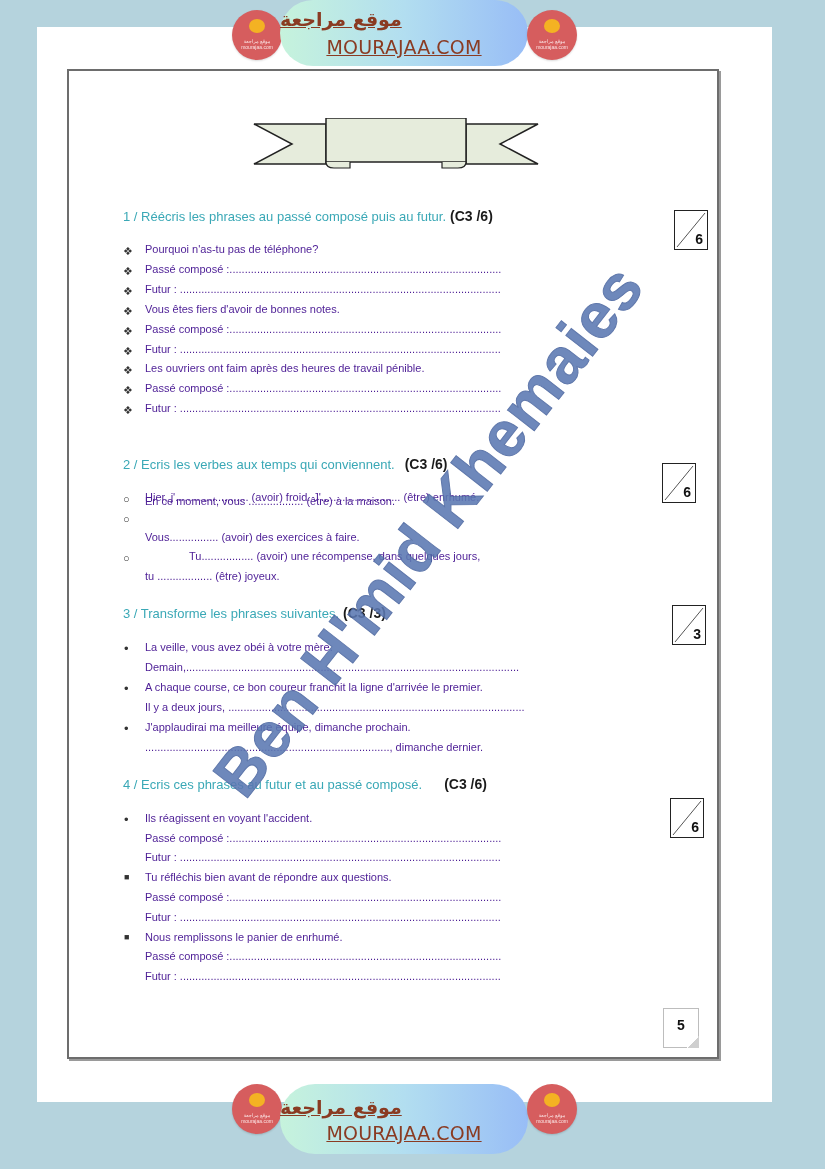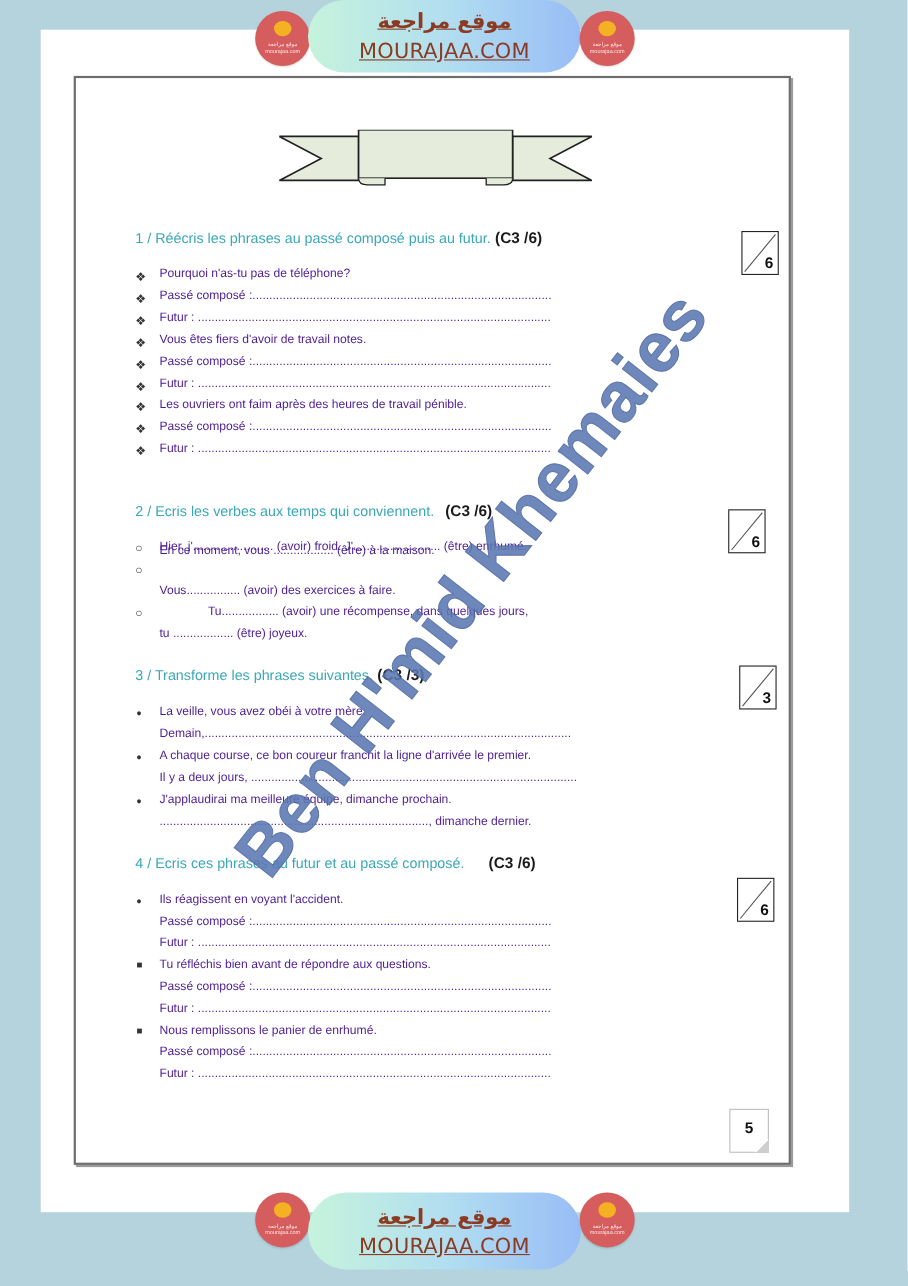--- a/index.html
+++ b/index.html
@@ -34,21 +34,21 @@
   }
   .brand .circle .logo-text {
     position:absolute; left:0; width:50px; top:28px; text-align:center;
     font-size:5px; color:#fbe3e3; line-height:6px;
   }
   .brand .pill {
     position:absolute; left:50px; top:0; width:248px; height:66px; border-radius:33px;
     background:linear-gradient(90deg,#c6f3dc 0%,#b2def0 50%,#98bdf6 100%);
   }
   .brand .pill .ar {
-    position:absolute; left:0; width:248px; top:8px; text-align:center;
+    position:absolute; left:0; width:248px; top:8px; text-align:left;
     font-size:19px; font-weight:bold; color:#8a3b22; text-decoration:underline;
     direction:rtl; font-family:"DejaVu Sans", sans-serif;
   }
   .brand .pill .en {
     position:absolute; left:0; width:248px; top:36px; text-align:center;
     font-size:19px; font-weight:normal; color:#8a3b22; text-decoration:underline;
     font-family:"DejaVu Sans", sans-serif; letter-spacing:0.2px;
   }
   .brand.bottom .pill .ar { top:12px; }
   .brand.bottom .pill .en { top:38px; }
@@ -132,21 +132,21 @@
   <span class="n">6</span>
 </div>
 
 <div class="bullet" style="left:123px;top:245px;">❖</div>
 <div class="line" style="left:145px;top:243px;">Pourquoi  n'as-tu pas de téléphone?</div>
 <div class="bullet" style="left:123px;top:265px;">❖</div>
 <div class="line" style="left:145px;top:263px;">Passé composé :.........................................................................................</div>
 <div class="bullet" style="left:123px;top:285px;">❖</div>
 <div class="line" style="left:145px;top:283px;">Futur : .........................................................................................................</div>
 <div class="bullet" style="left:123px;top:305px;">❖</div>
-<div class="line" style="left:145px;top:303px;">Vous êtes fiers d'avoir de travail notes.</div>
+<div class="line" style="left:145px;top:303px;">Vous êtes fiers d'avoir de bonnes notes.</div>
 <div class="bullet" style="left:123px;top:325px;">❖</div>
 <div class="line" style="left:145px;top:323px;">Passé composé :.........................................................................................</div>
 <div class="bullet" style="left:123px;top:345px;">❖</div>
 <div class="line" style="left:145px;top:343px;">Futur : .........................................................................................................</div>
 <div class="bullet" style="left:123px;top:364px;">❖</div>
 <div class="line" style="left:145px;top:362px;">Les ouvriers ont faim  après des heures de travail pénible.</div>
 <div class="bullet" style="left:123px;top:384px;">❖</div>
 <div class="line" style="left:145px;top:382px;">Passé composé :.........................................................................................</div>
 <div class="bullet" style="left:123px;top:404px;">❖</div>
 <div class="line" style="left:145px;top:402px;">Futur : .........................................................................................................</div>

